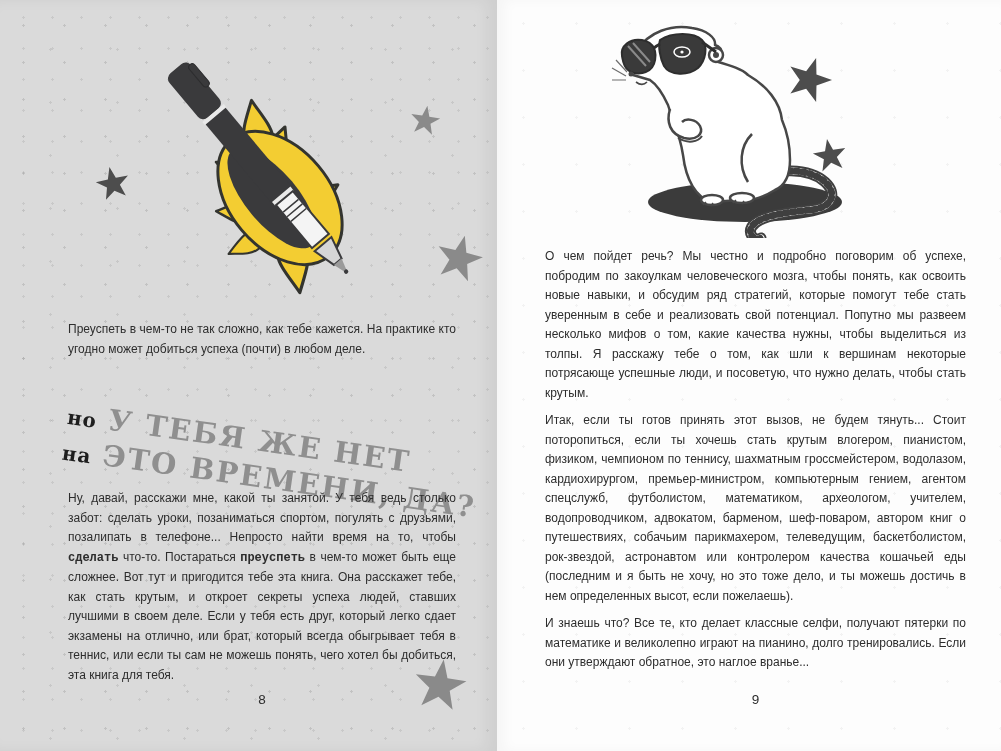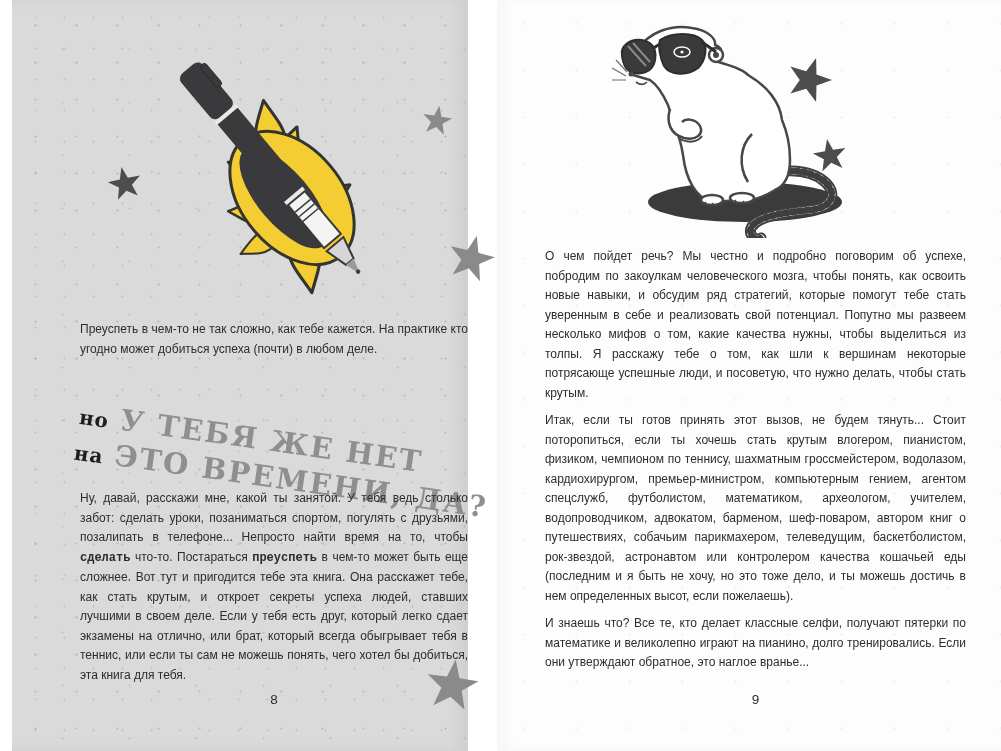--- a/index.html
+++ b/index.html
@@ -1,19 +1,19 @@
 <!DOCTYPE html>
 <html><head>
 <meta charset="utf-8">
 <style>
   html,body{margin:0;padding:0;background:#e9e9e9;}
   .spread{position:relative;width:1001px;height:751px;overflow:hidden;background:#fff;
           font-family:"Liberation Sans",sans-serif;}
   .page{position:absolute;top:0;height:751px;}
-  .page-left{left:12px;width:456px;background-color:#dadada;
+  .page-left{left:0;width:497px;background-color:#dadada;
     background-image:
       radial-gradient(circle, rgba(110,110,110,.22) 1px, transparent 1.4px),
       radial-gradient(circle, rgba(90,90,90,.15) 1px, transparent 1.3px),
       radial-gradient(circle, rgba(150,150,150,.25) 1px, transparent 1.2px);
     background-size:41px 37px,67px 53px,29px 31px;
     background-position:3px 7px,17px 23px,9px 2px;
     box-shadow:inset -10px 0 14px rgba(0,0,0,.05);}
   .page-right{left:497px;width:504px;background-color:#fdfdfd;
     background-image:radial-gradient(circle, rgba(120,120,120,.08) 1px, transparent 1.3px);
     background-size:53px 47px;

